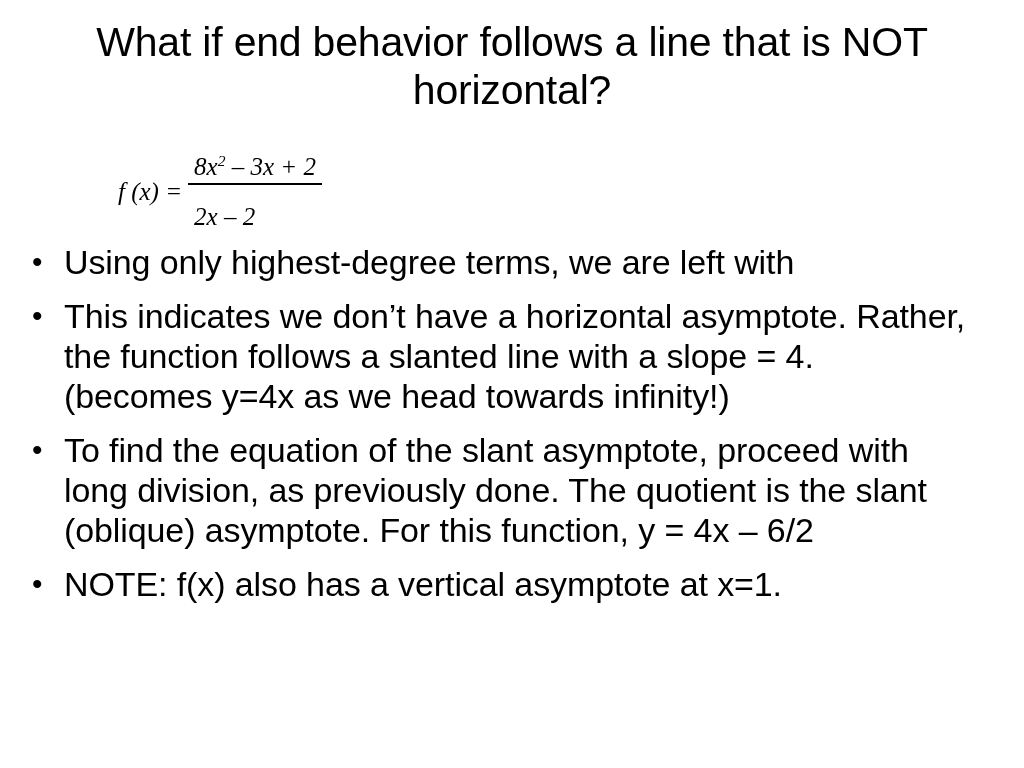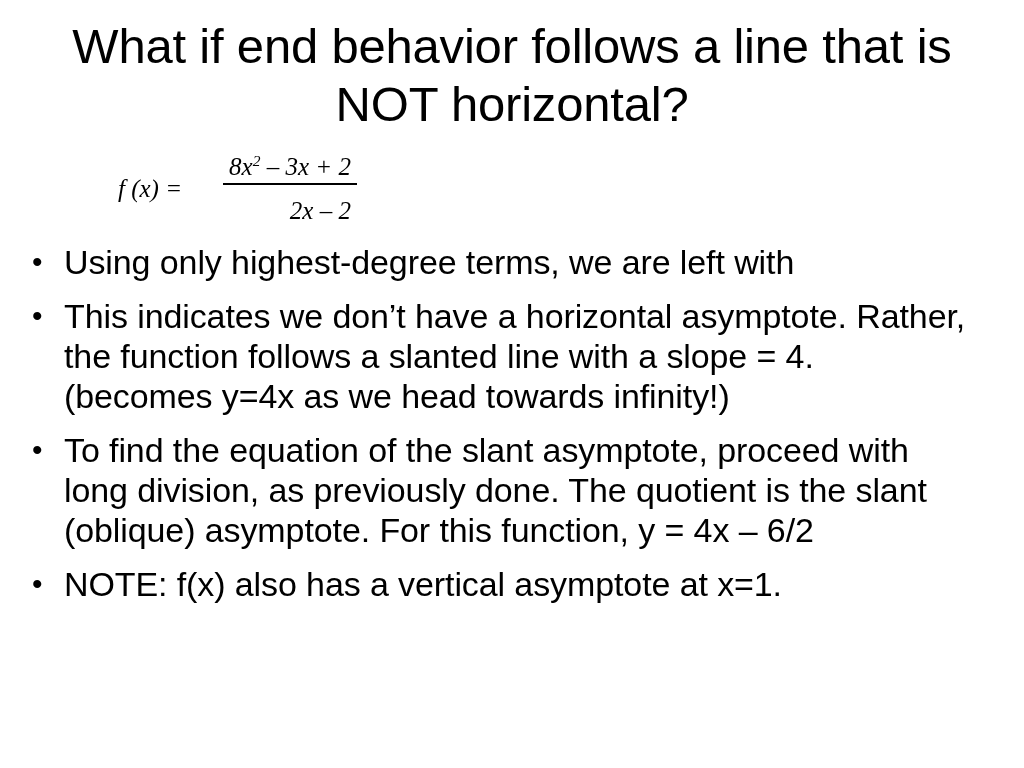--- a/index.html
+++ b/index.html
@@ -19,21 +19,21 @@
     width: 1024px;
     height: 768px;
     box-sizing: border-box;
   }
   .slide-title {
     position: absolute;
     top: 18px;
     left: 60px;
     width: 904px;
     text-align: center;
-    font-size: 49px;
+    font-size: 41px;
     line-height: 1.18;
     font-weight: normal;
     letter-spacing: -0.2px;
   }
   .formula {
     position: absolute;
     top: 152px;
     left: 118px;
     font-family: "Liberation Serif", serif;
     font-style: italic;
@@ -41,35 +41,34 @@
     display: flex;
     align-items: center;
   }
   .formula .lhs {
     margin-right: 6px;
     white-space: nowrap;
   }
   .frac {
     display: inline-flex;
     flex-direction: column;
-    align-items: flex-end;
+    align-items: flex-start;
     vertical-align: middle;
-    margin-left: 35px;
   }
   .frac .num {
     padding: 0 6px 2px 6px;
     white-space: nowrap;
   }
   .frac .bar {
     width: 100%;
     height: 2px;
     background: #000;
   }
   .frac .den {
-    padding: 12px 6px 0 6px;
+    padding: 18px 6px 0 6px;
     white-space: nowrap;
   }
   sup.exp {
     font-size: 0.62em;
     vertical-align: super;
     font-style: italic;
   }
   .bullets {
     position: absolute;
     top: 242px;

